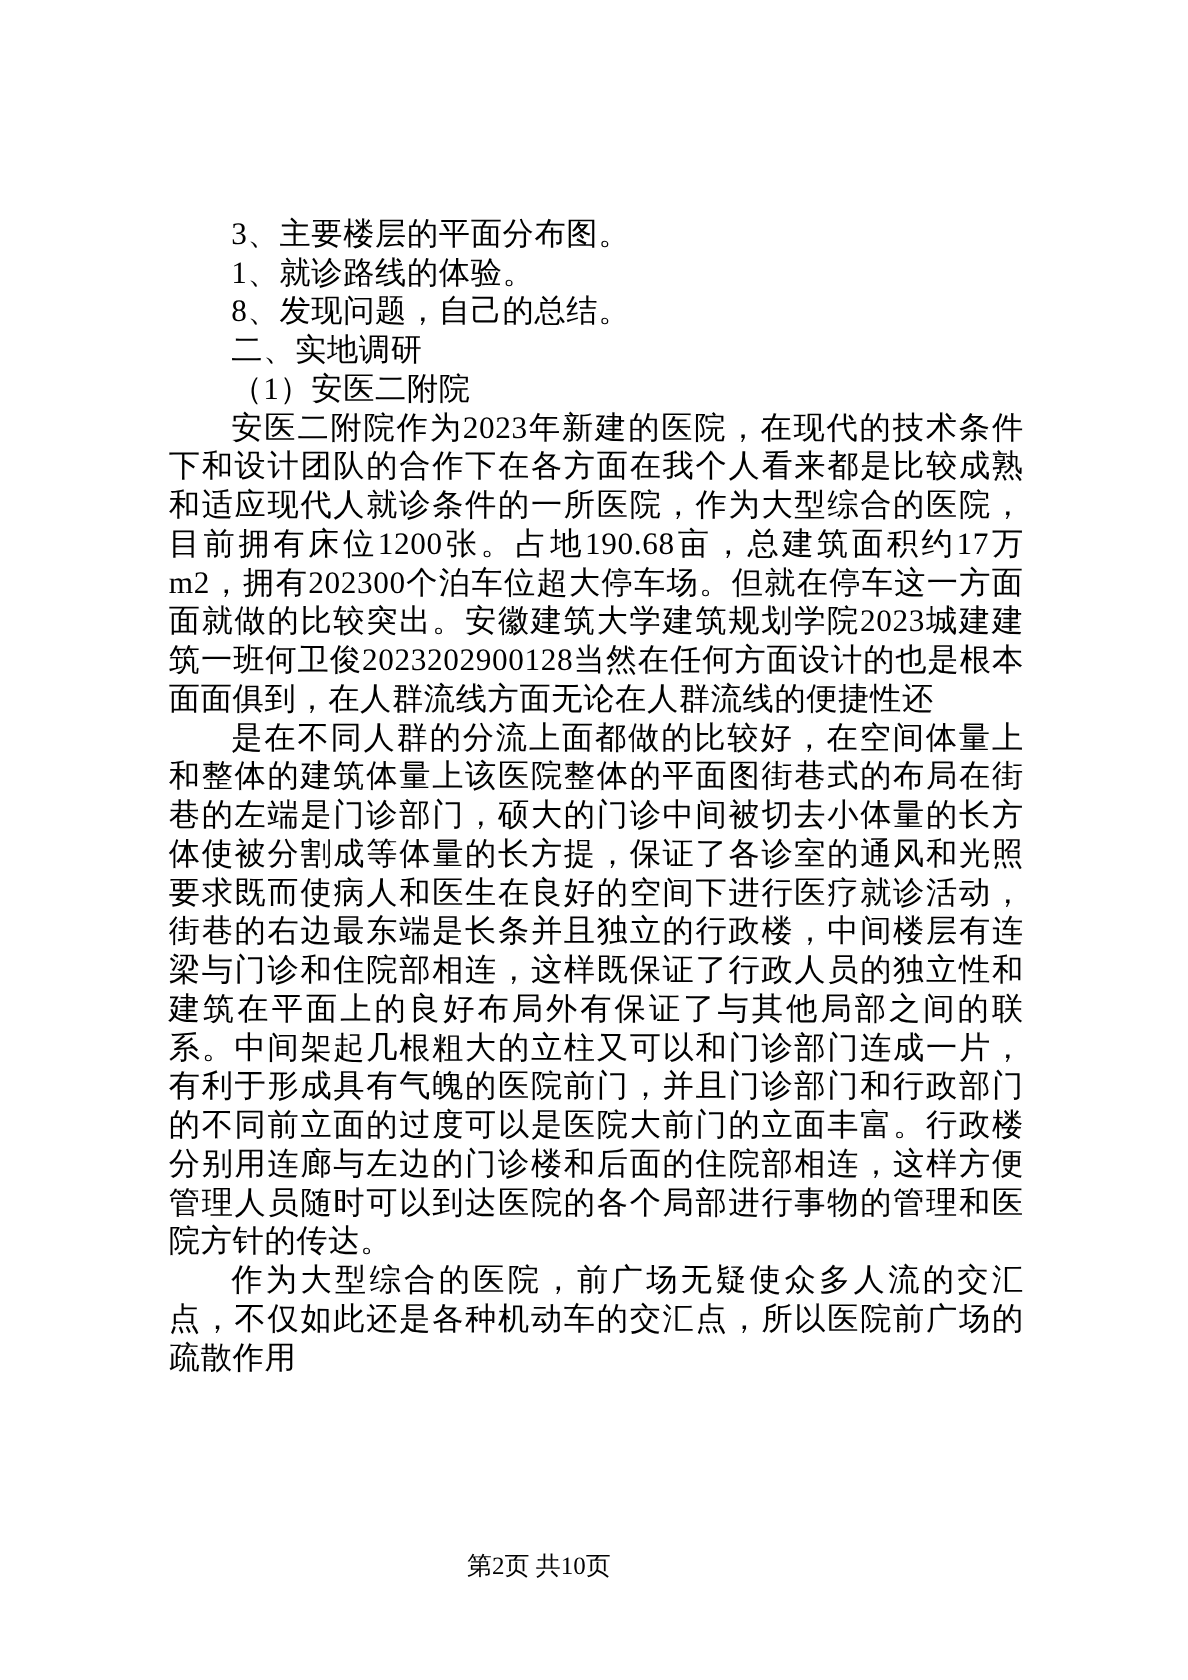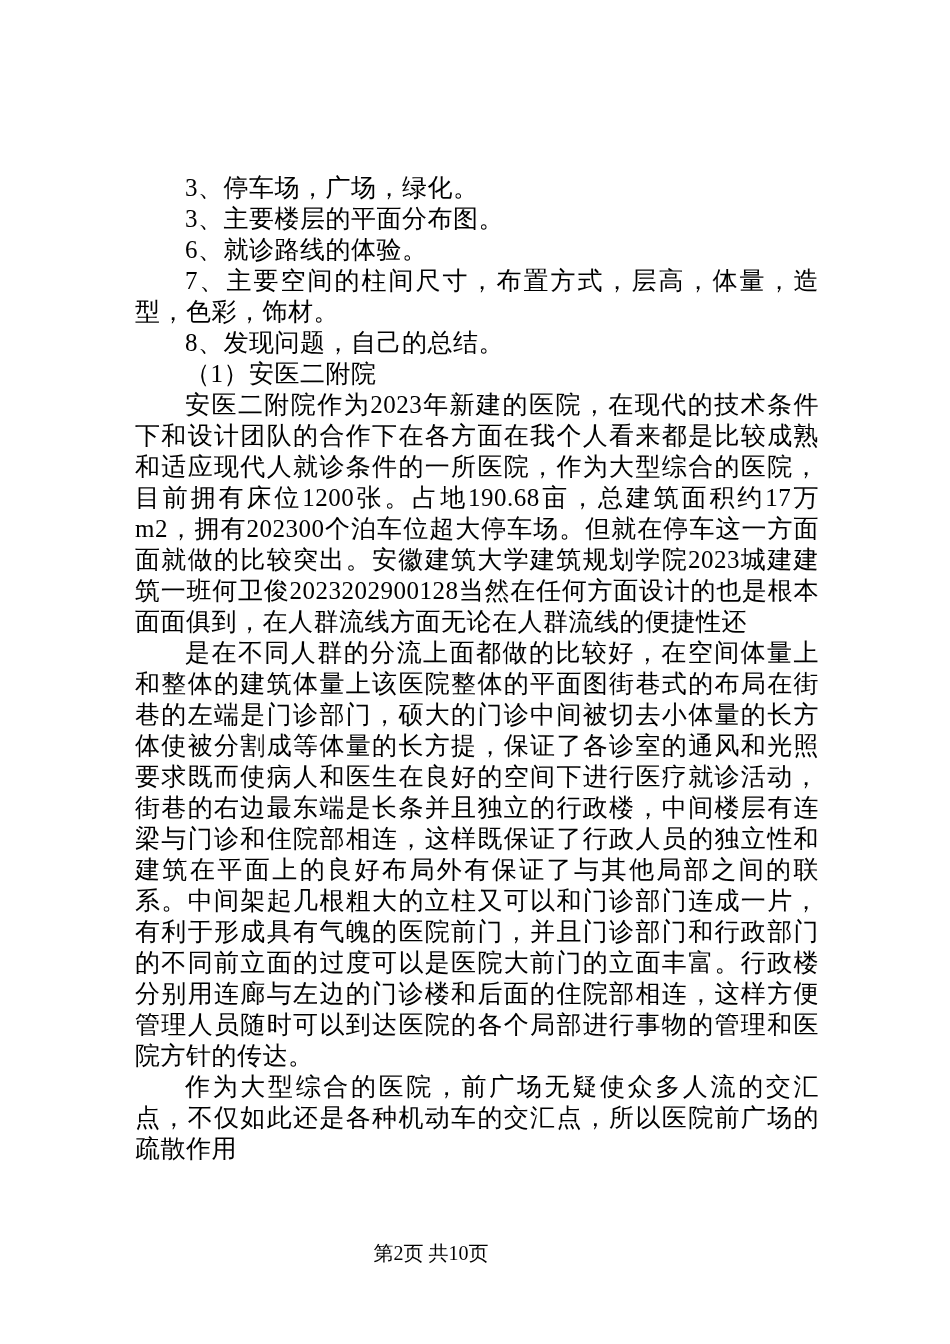--- a/index.html
+++ b/index.html
@@ -53,25 +53,24 @@
       display: inline-block;
       transform: translateX(45px);
     }
   </style>
 </head>
 <body>
 
 <div class="doc-page">
 
   <div class="doc-content">
-    <p class="paragraph">3、停车场，广场，绿化。</p>
     <p class="paragraph">3、主要楼层的平面分布图。</p>
-    <p class="paragraph">6、就诊路线的体验。</p>
-    <p class="paragraph">7、主要空间的柱间尺寸，布置方式，层高，体量，造型，色彩，饰材。</p>
+    <p class="paragraph">1、就诊路线的体验。</p>
     <p class="paragraph">8、发现问题，自己的总结。</p>
+    <p class="paragraph">二、实地调研</p>
     <p class="paragraph">（1）安医二附院</p>
     <p class="paragraph">安医二附院作为2023年新建的医院，在现代的技术条件下和设计团队的合作下在各方面在我个人看来都是比较成熟和适应现代人就诊条件的一所医院，作为大型综合的医院，目前拥有床位1200张。占地190.68亩，总建筑面积约17万m2，拥有202300个泊车位超大停车场。但就在停车这一方面面就做的比较突出。安徽建筑大学建筑规划学院2023城建建筑一班何卫俊2023202900128当然在任何方面设计的也是根本面面俱到，在人群流线方面无论在人群流线的便捷性还</p>
     <p class="paragraph">是在不同人群的分流上面都做的比较好，在空间体量上和整体的建筑体量上该医院整体的平面图街巷式的布局在街巷的左端是门诊部门，硕大的门诊中间被切去小体量的长方体使被分割成等体量的长方提，保证了各诊室的通风和光照要求既而使病人和医生在良好的空间下进行医疗就诊活动，街巷的右边最东端是长条并且独立的行政楼，中间楼层有连梁与门诊和住院部相连，这样既保证了行政人员的独立性和建筑在平面上的良好布局外有保证了与其他局部之间的联系。中间架起几根粗大的立柱又可以和门诊部门连成一片，有利于形成具有气魄的医院前门，并且门诊部门和行政部门的不同前立面的过度可以是医院大前门的立面丰富。行政楼分别用连廊与左边的门诊楼和后面的住院部相连，这样方便管理人员随时可以到达医院的各个局部进行事物的管理和医院方针的传达。</p>
     <p class="paragraph">作为大型综合的医院，前广场无疑使众多人流的交汇点，不仅如此还是各种机动车的交汇点，所以医院前广场的疏散作用</p>
   </div>
 
   <div class="doc-footer">
     <span class="doc-footer-inner">第2页 共10页</span>
   </div>
 

